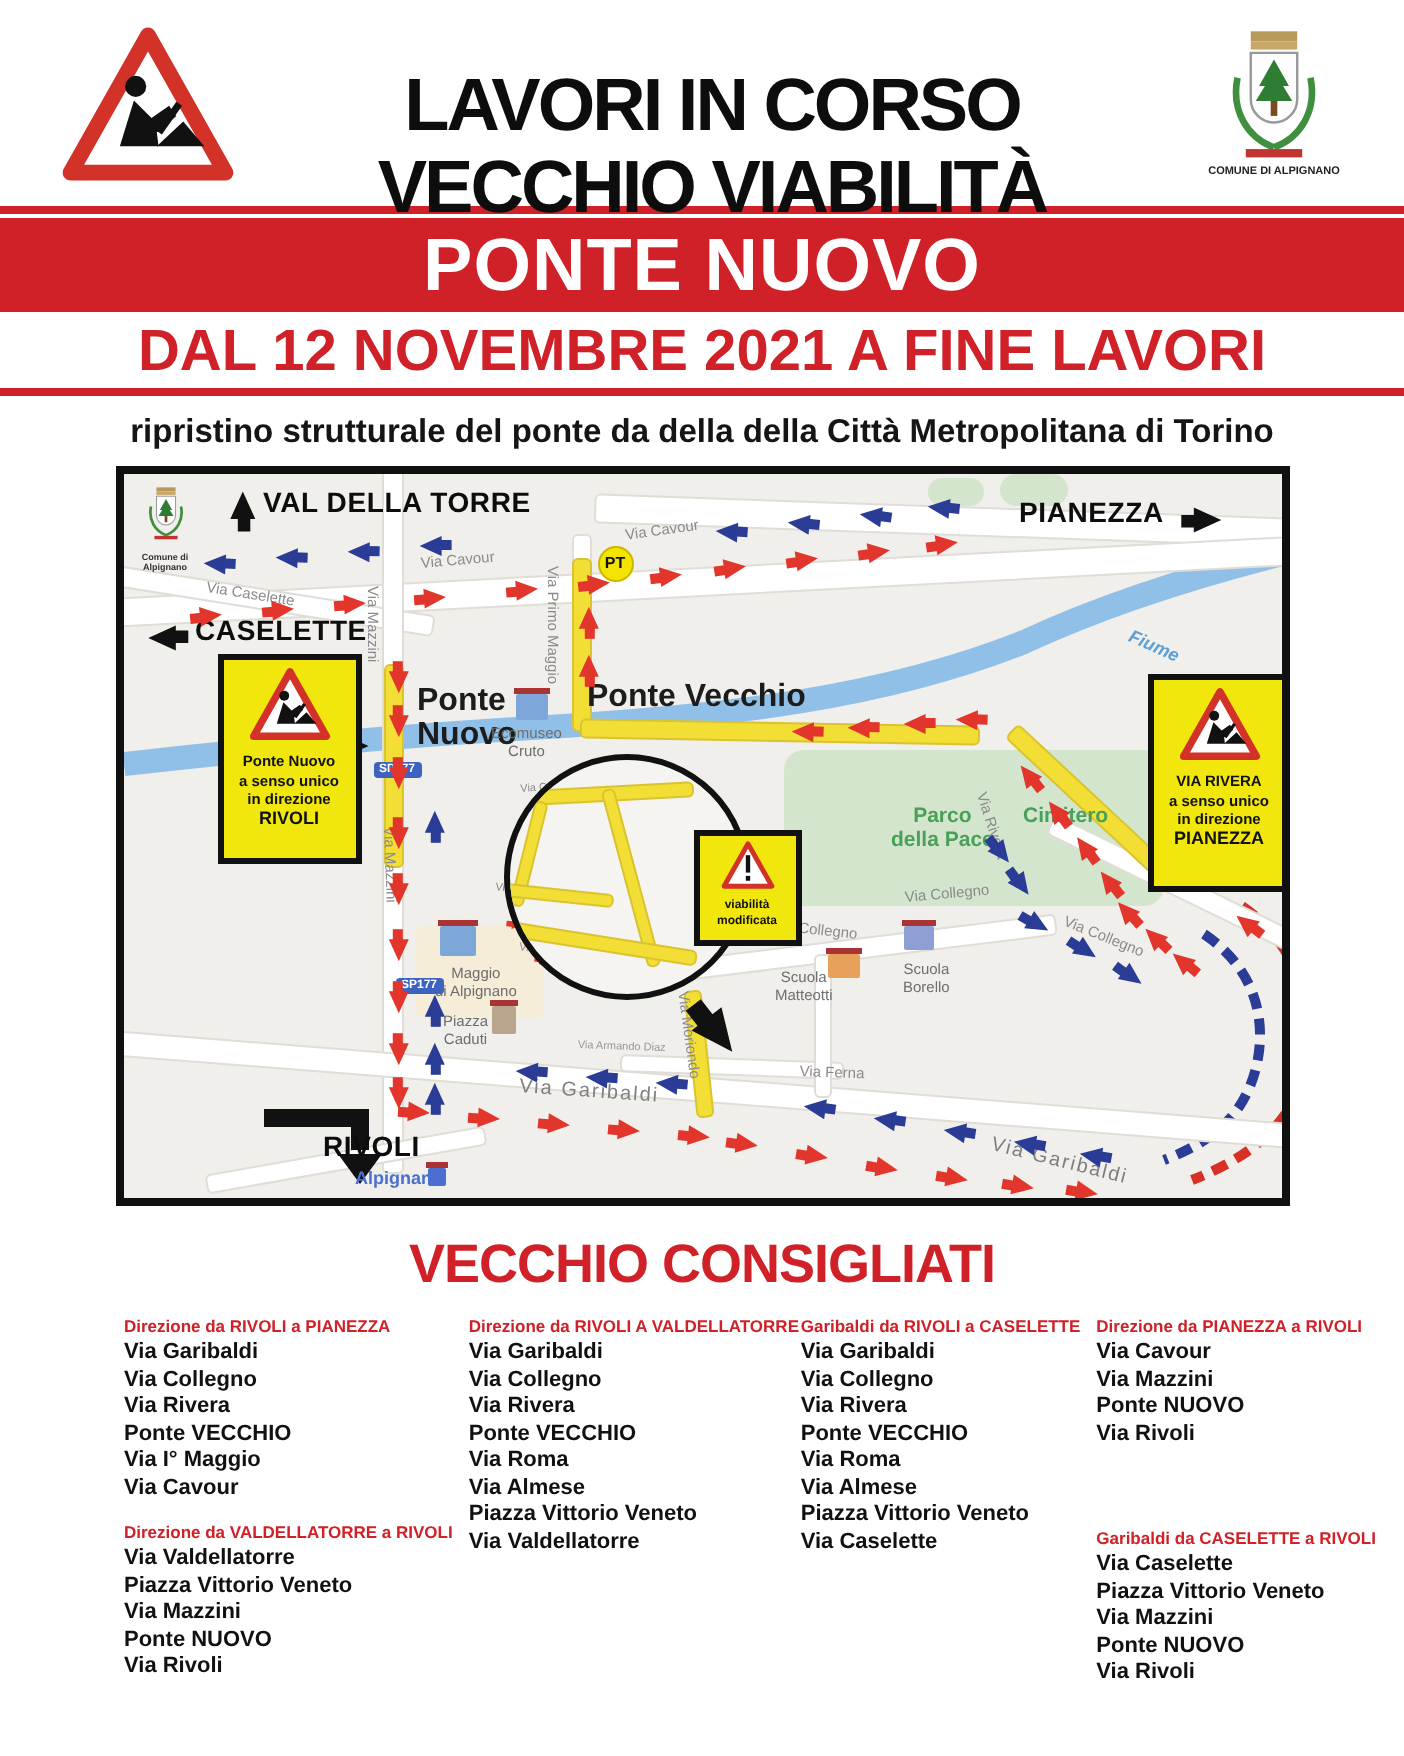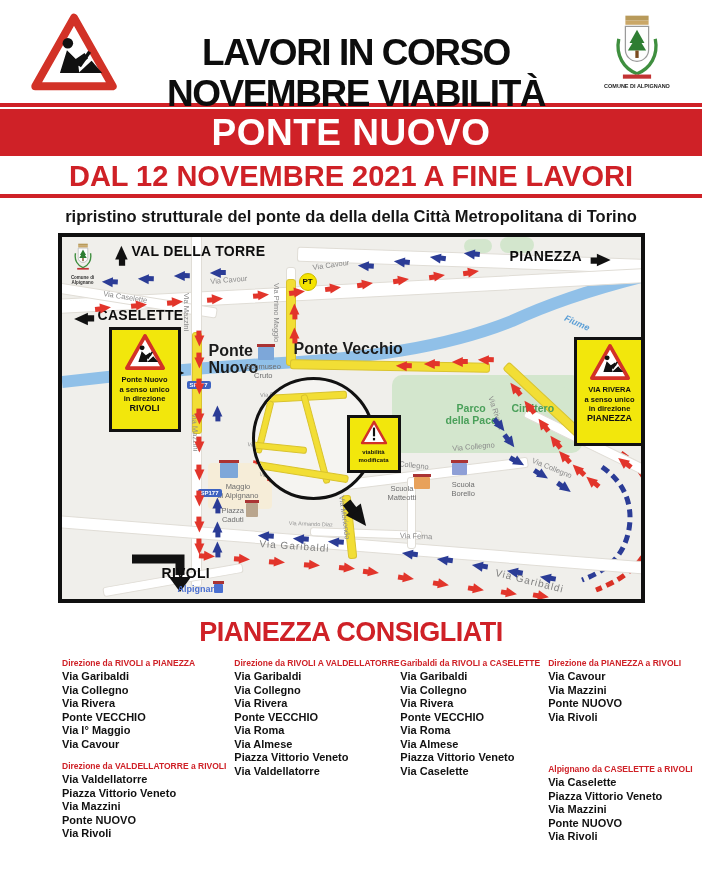--- a/index.html
+++ b/index.html
@@ -99,21 +99,21 @@
     <rect x="13" y="73" width="34" height="5" fill="#c23333"></rect>
   </symbol>
 </svg>
 
 <div id="header">
   <svg width="88" height="82" viewBox="0 0 100 92">
       <use href="#tri-works"></use>
     </svg>
   <div class="titles">
     <div>LAVORI IN CORSO</div>
-    <div>NOVEMBRE VIABILITÀ</div>
+    <div>VECCHIO VIABILITÀ</div>
   </div>
   <div id="crest">
     <svg width="52" height="68" viewBox="0 0 60 82">
         <use href="#crest-sym"></use>
       </svg>
     <span class="cap">COMUNE DI ALPIGNANO</span>
   </div>
 </div>
 <div class="redrule"></div>
 
@@ -338,21 +338,21 @@
     <span class="arr red" style="left: 210px; top: 190px; transform: rotate(85deg) scale(0.55);"></span>
     <span class="arr red" style="left: 226px; top: 202px; transform: rotate(70deg) scale(0.55);"></span>
     <span class="arr blue" style="left: 243px; top: 186px; transform: rotate(88deg) scale(0.55);"></span>
     <span class="arr red" style="left: 192px; top: 220px; transform: rotate(6deg) scale(0.55);"></span>
     <span class="arr blue" style="left: 220px; top: 226px; transform: rotate(2deg) scale(0.55);"></span>
     <span class="arr blue" style="left: 238px; top: 218px; transform: rotate(85deg) scale(0.55);"></span>
     <span class="arr red" style="left: 206px; top: 238px; transform: rotate(10deg) scale(0.55);"></span>
     <span class="arr red" style="left: 248px; top: 232px; transform: rotate(80deg) scale(0.55);"></span>
   </div>
 
-<div id="routes-title">PIANEZZA CONSIGLIATI</div>
+<div id="routes-title">VECCHIO CONSIGLIATI</div>
 <div id="routes-cols">
     <div class="rcol">
       <div class="rblock">
         <div class="rtitle">Direzione da RIVOLI a PIANEZZA</div>
         <div class="ritem">Via Garibaldi</div>
         <div class="ritem">Via Collegno</div>
         <div class="ritem">Via Rivera</div>
         <div class="ritem">Ponte VECCHIO</div>
         <div class="ritem">Via I° Maggio</div>
         <div class="ritem">Via Cavour</div>
@@ -394,21 +394,21 @@
     </div>
     <div class="rcol">
       <div class="rblock">
         <div class="rtitle">Direzione da PIANEZZA a RIVOLI</div>
         <div class="ritem">Via Cavour</div>
         <div class="ritem">Via Mazzini</div>
         <div class="ritem">Ponte NUOVO</div>
         <div class="ritem">Via Rivoli</div>
       </div>
       <div class="rblock gap">
-        <div class="rtitle">Alpignano da CASELETTE a RIVOLI</div>
+        <div class="rtitle">Garibaldi da CASELETTE a RIVOLI</div>
         <div class="ritem">Via Caselette</div>
         <div class="ritem">Piazza Vittorio Veneto</div>
         <div class="ritem">Via Mazzini</div>
         <div class="ritem">Ponte NUOVO</div>
         <div class="ritem">Via Rivoli</div>
       </div>
     </div>
   </div>
 
 </body></html>

